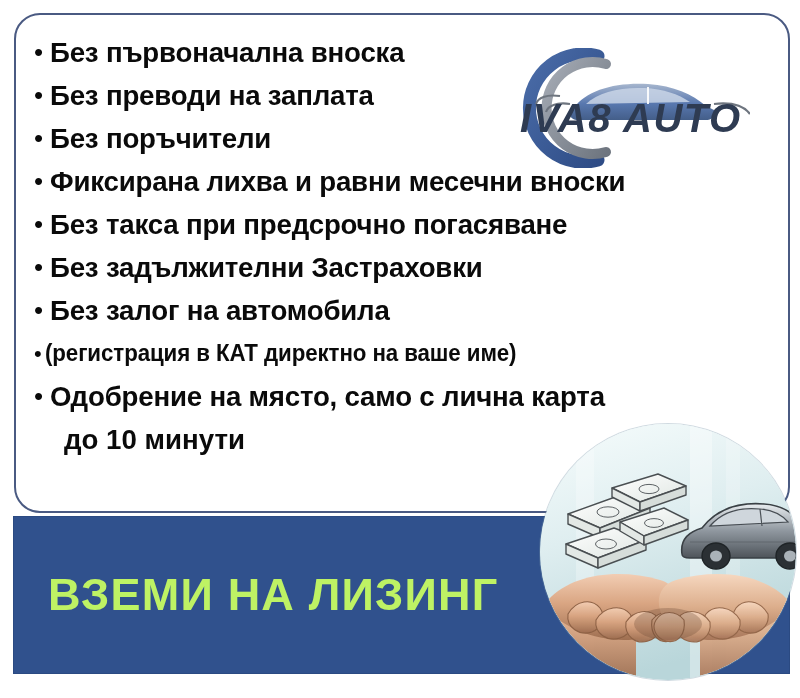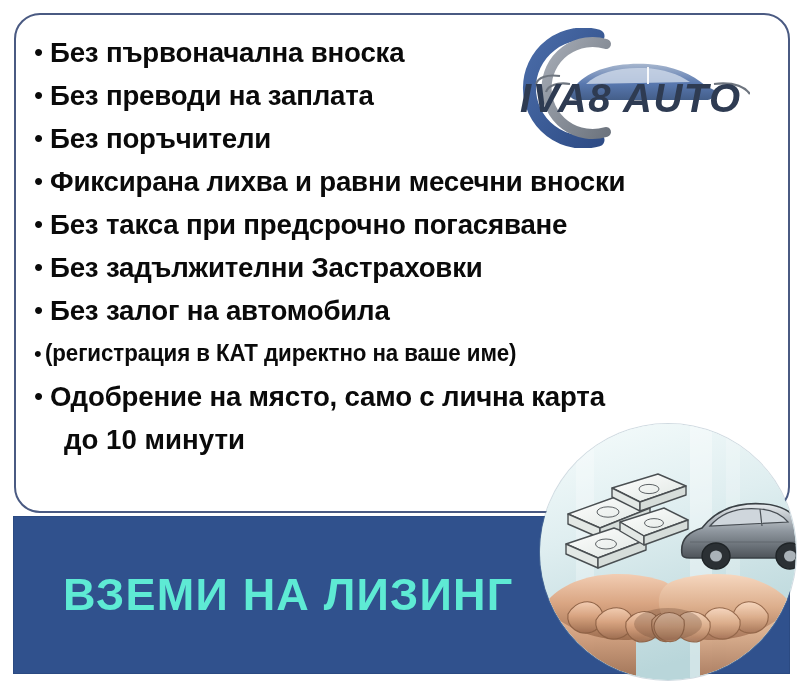--- a/index.html
+++ b/index.html
@@ -83,45 +83,45 @@
     line-height: 43px;
     white-space: nowrap;
     transform: scaleX(0.97);
     transform-origin: left center;
   }
 
   
   .logo {
     position: absolute;
     right: 38px;
-    top: 13px;
+    top: 33px;
     width: 248px;
     height: 120px;
   }
   .logo svg { display: block; width: 100%; height: 100%; }
 
   
   .banner {
     position: absolute;
     left: 13px;
     top: 516px;
     width: 777px;
     height: 158px;
     background: #30518d;
     border: 1px solid #2b4a82;
     box-sizing: border-box;
   }
   .banner-text {
     position: absolute;
-    left: 49px;
+    left: 34px;
     top: 50%;
     transform: translateY(-50%);
     font-size: 45px;
     font-weight: bold;
-    color: #5eead4;
+    color: #bef264;
     letter-spacing: 1.2px;
     white-space: nowrap;
   }
 
   
   .photo {
     position: absolute;
     left: 540px;
     top: 424px;
     width: 256px;

